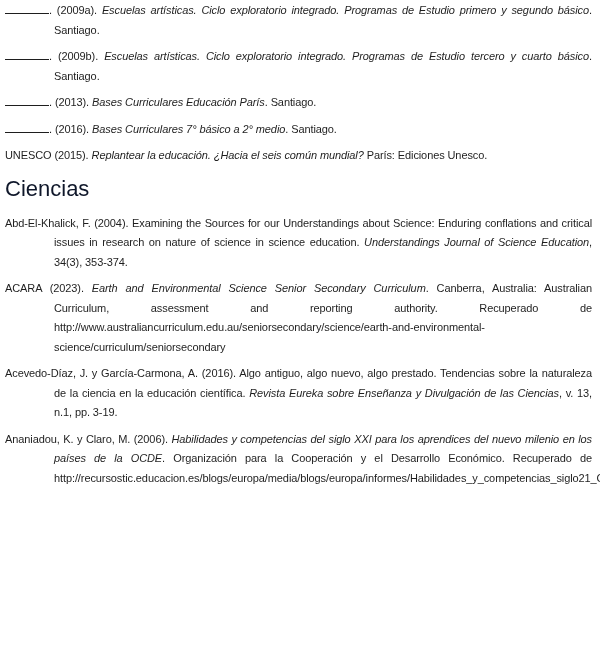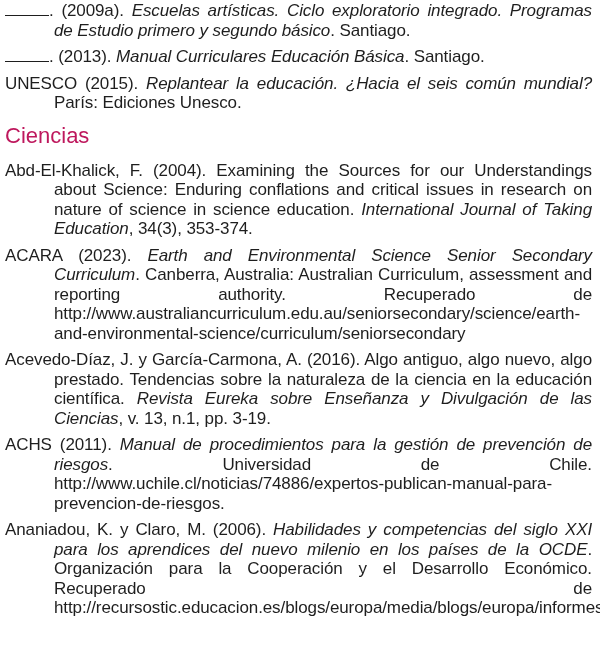--- a/index.html
+++ b/index.html
@@ -3,59 +3,60 @@
   <meta charset="utf-8">
   <style>
     html, body { margin: 0; padding: 0; background: #ffffff; }
     body {
       width: 600px; height: 668px; overflow: hidden;
       font-family: "Liberation Sans", "DejaVu Sans", sans-serif;
       color: #1e1e1e;
     }
     .page { padding: 1px 8px 0 5px; box-sizing: border-box; width: 600px; }
     .ref {
-      font-size: 17px;
+      font-size: 11px;
       line-height: 19.5px;
       padding-left: 49px;
       text-indent: -49px;
       text-align: justify;
       margin: 0 0 7px 0;
       letter-spacing: -0.1px;
     }
     .ref i { font-style: italic; }
     .dash { display: inline-block; width: 44px; border-bottom: 1px solid #1e1e1e; height: 12px; vertical-align: baseline; text-indent: 0; }
     h2.section {
       font-family: "Liberation Sans", "DejaVu Sans", sans-serif;
       font-weight: normal;
       font-size: 22px;
       margin: 10px 0 12px 0;
-      color: #be185d;
+      color: #0f172a;
     }
   </style>
 </head>
 <body>
 
 <div class="page">
 
   <p class="ref"><span class="dash"></span><span>. (2009a). </span><i>Escuelas artísticas. Ciclo exploratorio integrado. Programas de Estudio primero y segundo básico</i><span>. Santiago.</span></p>
 
+  <p class="ref"><span class="dash"></span><span>. (2009b). </span><i>Escuelas artísticas. Ciclo exploratorio integrado. Programas de Estudio tercero y cuarto básico</i><span>. Santiago.</span></p>
 
-  <p class="ref"><span class="dash"></span><span>. (2013). </span><i>Manual Curriculares Educación Básica</i><span>. Santiago.</span></p>
+  <p class="ref"><span class="dash"></span><span>. (2013). </span><i>Bases Curriculares Educación París</i><span>. Santiago.</span></p>
 
+  <p class="ref"><span class="dash"></span><span>. (2016). </span><i>Bases Curriculares 7° básico a 2° medio</i><span>. Santiago.</span></p>
 
 
 
   <p class="ref"><span>UNESCO (2015). </span><i>Replantear la educación. ¿Hacia el seis común mundial?</i><span> París: Ediciones Unesco.</span></p>
 
   <h2 class="section">Ciencias</h2>
 
-  <p class="ref"><span>Abd-El-Khalick, F. (2004). Examining the Sources for our Understandings about Science: Enduring conflations and critical issues in research on nature of science in science education. </span><i>International Journal of Taking Education</i><span>, 34(3), 353-374.</span></p>
+  <p class="ref"><span>Abd-El-Khalick, F. (2004). Examining the Sources for our Understandings about Science: Enduring conflations and critical issues in research on nature of science in science education. </span><i>Understandings Journal of Science Education</i><span>, 34(3), 353-374.</span></p>
 
   <p class="ref"><span>ACARA (2023). </span><i>Earth and Environmental Science Senior Secondary Curriculum</i><span>. Canberra, Australia: Australian Curriculum, assessment and reporting authority. Recuperado de http://www.australiancurriculum.edu.au/seniorsecondary/science/earth-and-environmental-science/curriculum/seniorsecondary</span></p>
 
   <p class="ref"><span>Acevedo-Díaz, J. y García-Carmona, A. (2016). Algo antiguo, algo nuevo, algo prestado. Tendencias sobre la naturaleza de la ciencia en la educación científica. </span><i>Revista Eureka sobre Enseñanza y Divulgación de las Ciencias</i><span>, v. 13, n.1, pp. 3-19.</span></p>
 
 
-  <p class="ref"><span>ACHS (2011). </span><i>Manual de procedimientos para la gestión de prevención de riesgos</i><span>. Universidad de Chile. http://www.uchile.cl/noticias/74886/expertos-publican-manual-para-prevencion-de-riesgos.</span></p>
 
   <p class="ref"><span>Ananiadou, K. y Claro, M. (2006). </span><i>Habilidades y competencias del siglo XXI para los aprendices del nuevo milenio en los países de la OCDE</i><span>. Organización para la Cooperación y el Desarrollo Económico. Recuperado de http://recursostic.educacion.es/blogs/europa/media/blogs/europa/informes/Habilidades_y_competencias_siglo21_OCDE.pdf.</span></p>
 
 </div>
 
 </body></html>

